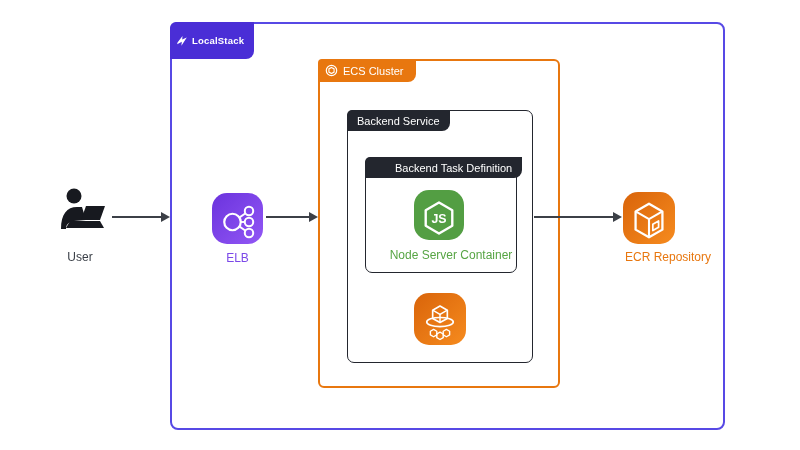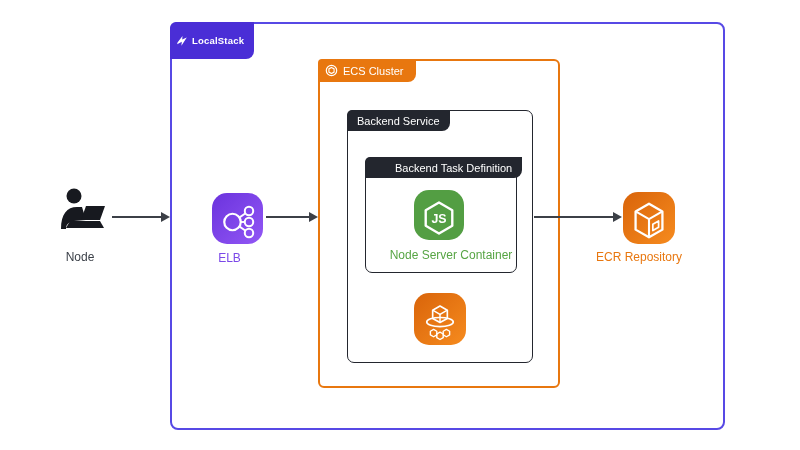--- a/index.html
+++ b/index.html
@@ -100,39 +100,39 @@
     <svg width="44" height="44" viewBox="0 0 48 48">
       <circle cx="18" cy="24" r="9" fill="none" stroke="#ffffff" stroke-width="2.4"></circle>
       <circle cx="36" cy="12" r="4.6" fill="none" stroke="#ffffff" stroke-width="2.2"></circle>
       <circle cx="36" cy="24" r="4.6" fill="none" stroke="#ffffff" stroke-width="2.2"></circle>
       <circle cx="36" cy="36" r="4.6" fill="none" stroke="#ffffff" stroke-width="2.2"></circle>
       <line x1="25" y1="19.5" x2="32.2" y2="14.5" stroke="#ffffff" stroke-width="2"></line>
       <line x1="27" y1="24" x2="31.2" y2="24" stroke="#ffffff" stroke-width="2"></line>
       <line x1="25" y1="28.5" x2="32.2" y2="33.5" stroke="#ffffff" stroke-width="2"></line>
     </svg>
   </div>
-  <div class="node-label" style="left:192px;top:251px;width:75px;color:var(--elb_text);">ELB</div>
+  <div class="node-label" style="left:200px;top:251px;width:75px;color:var(--elb_text);">ELB</div>
 
   <div class="icon-sq" style="left:623px;top:192px;width:52px;height:52px;background:linear-gradient(135deg,var(--orange_grad_a),var(--orange_grad_b));">
     <svg width="46" height="46" viewBox="0 0 48 48">
       <polygon points="24,6 38,14 38,33 24,41 10,33 10,14" fill="none" stroke="#ffffff" stroke-width="2.4" stroke-linejoin="round"></polygon>
       <polyline points="10,14 24,22 38,14" fill="none" stroke="#ffffff" stroke-width="2.2"></polyline>
       <line x1="24" y1="22" x2="24" y2="41" stroke="#ffffff" stroke-width="2.2"></line>
       <polygon points="28,27.5 34,24 34,30.5 28,34" fill="none" stroke="#ffffff" stroke-width="1.8" stroke-linejoin="round"></polygon>
     </svg>
   </div>
-  <div class="node-label" style="left:589px;top:250px;width:100px;color:var(--orange);">ECR Repository</div>
+  <div class="node-label" style="left:618px;top:250px;width:100px;color:var(--orange);">ECR Repository</div>
 
   <div class="icon-sq" style="left:53px;top:186px;width:56px;height:54px;background:transparent;">
     <svg width="56" height="54" viewBox="0 0 56 52">
       <circle cx="21" cy="9" r="7.5" fill="#17191f"></circle>
       <path d="M8 42 C8 27 14 20 24 20 L29 20 L33 33 L21 34 C15 35 13 38 13 42 Z" fill="#17191f"></path>
       <polygon points="33,19 52,19 47,33 28,33" fill="#17191f"></polygon>
       <polygon points="17,34 47,34 51,41 13,41" fill="#17191f"></polygon>
     </svg>
   </div>
-  <div class="node-label" style="left:45px;top:250px;width:70px;color:var(--label_dark);">Node</div>
+  <div class="node-label" style="left:45px;top:250px;width:70px;color:var(--label_dark);">User</div>
 
   <div class="arrow" style="left:112px;top:216px;width:50px;"></div>
   <div class="arrow" style="left:266px;top:216px;width:44px;"></div>
   <div class="arrow" style="left:534px;top:216px;width:80px;"></div>
 
 </div>
 
 </body></html>

